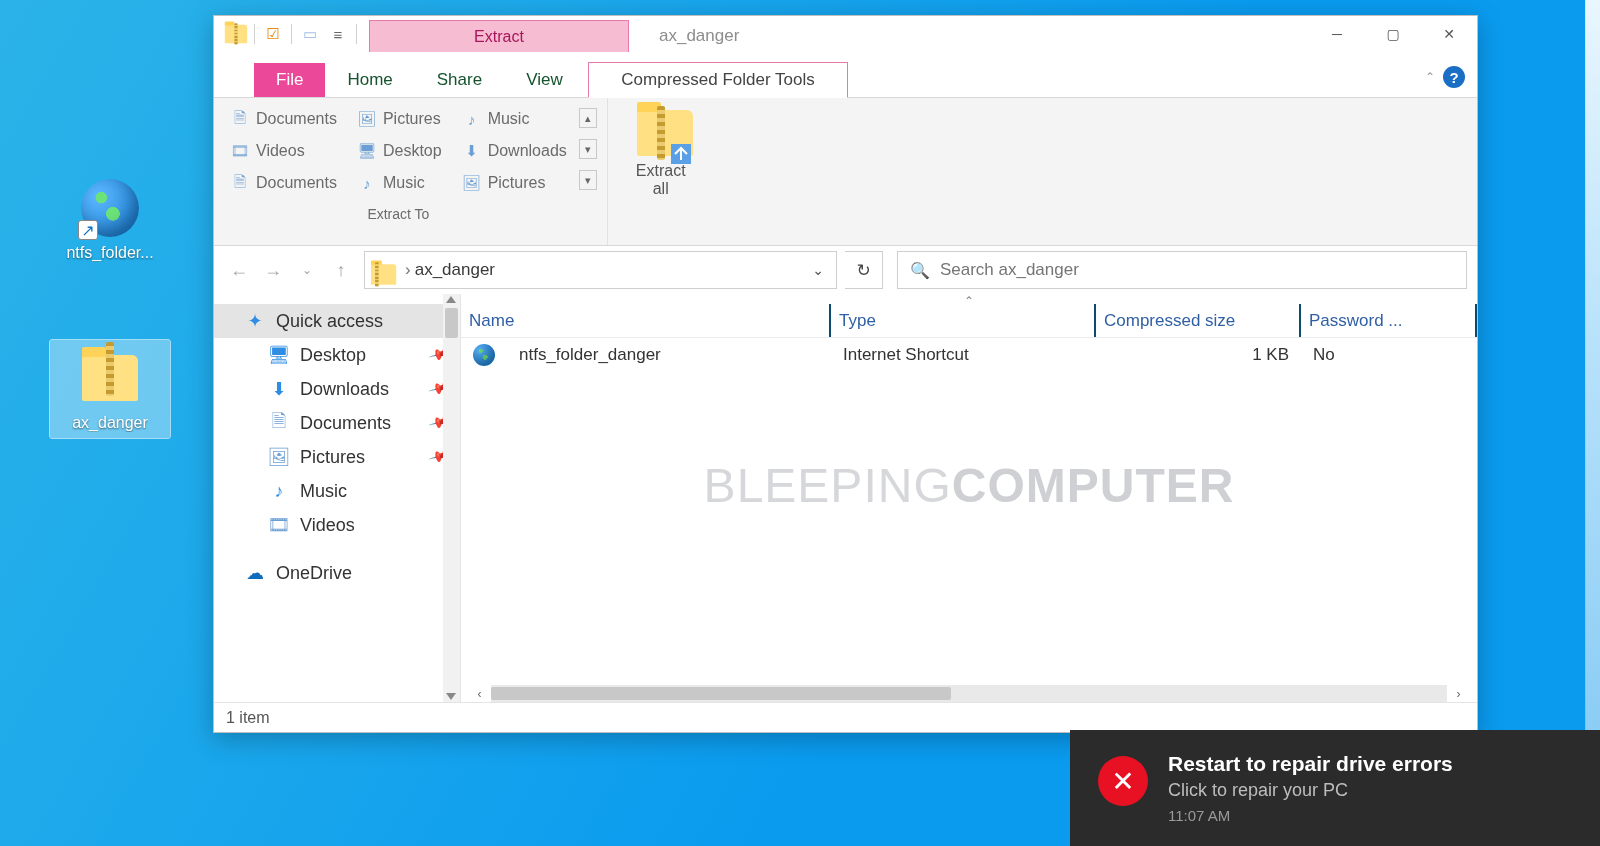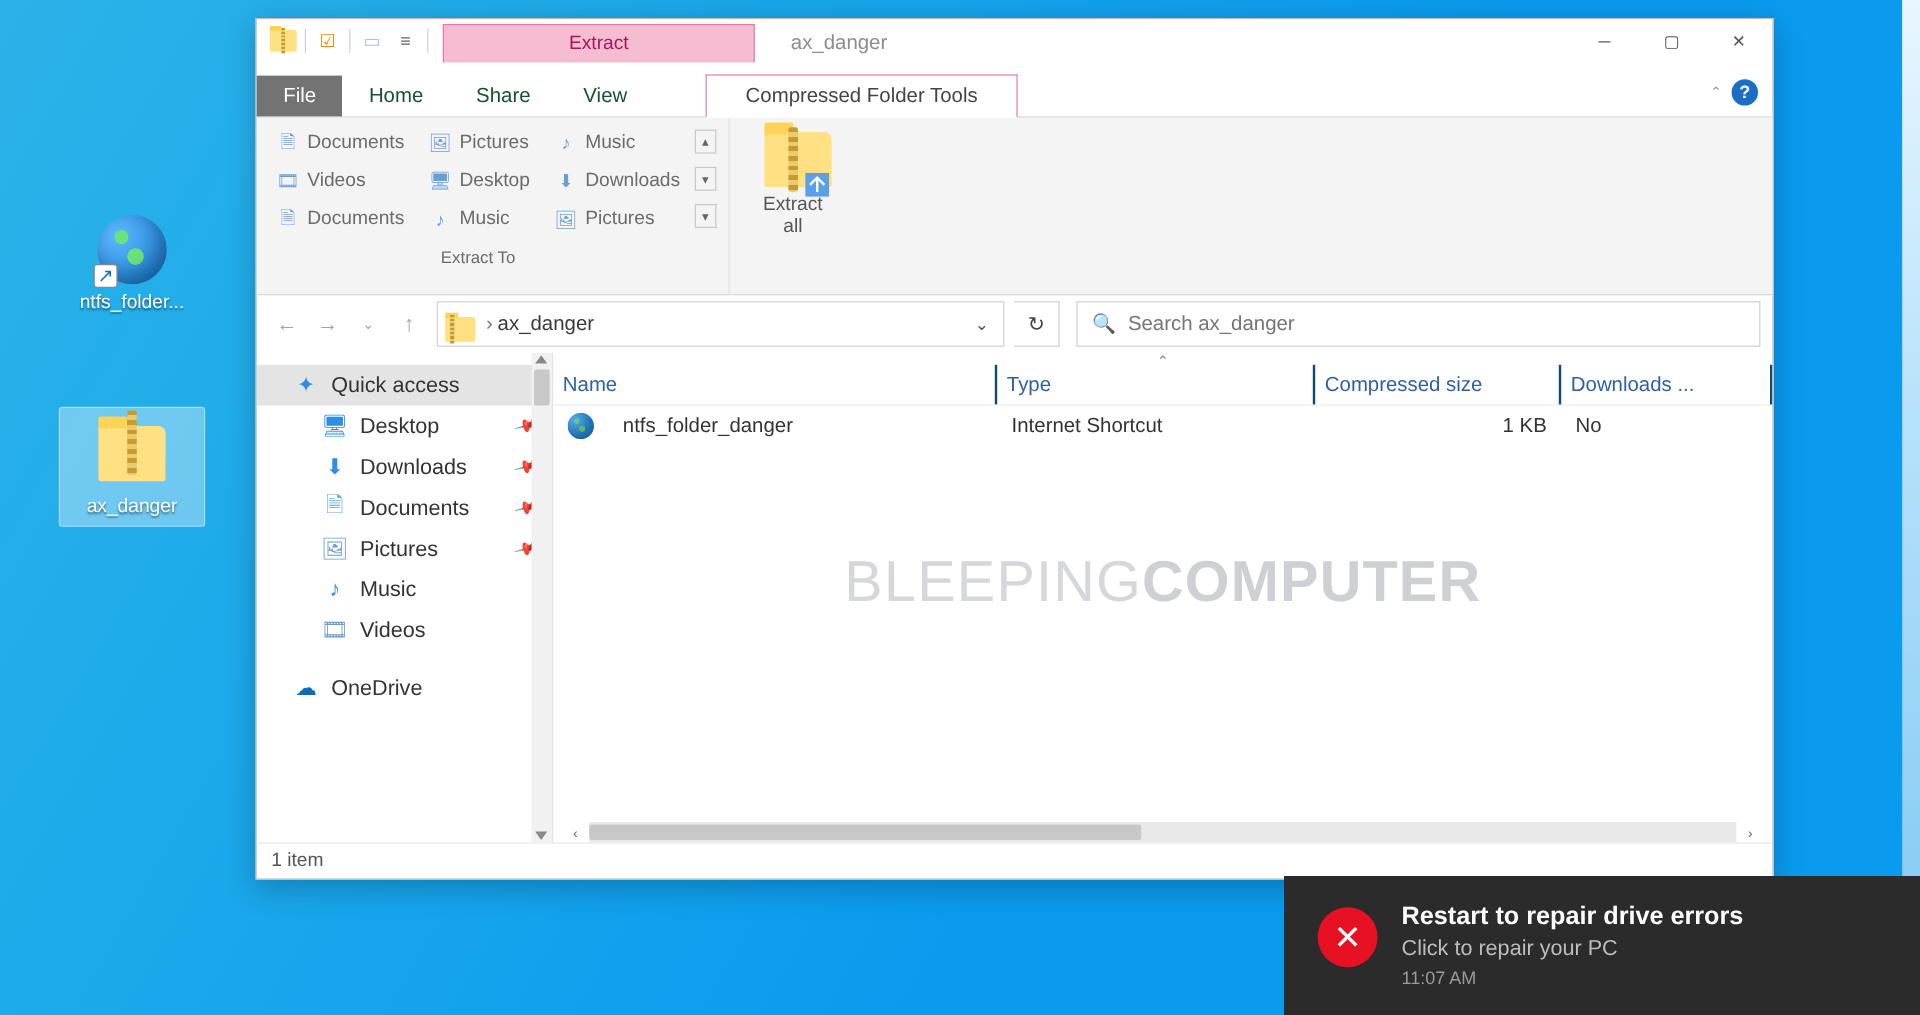--- a/index.html
+++ b/index.html
@@ -25,21 +25,21 @@
 .qat-icon { width:24px; height:24px; display:flex; align-items:center; justify-content:center; font-size:15px; color:#666; }
 .qat-sep { width:1px; height:20px; background:#d0d0d0; margin:0 2px; }
 .contextual-tab { position:relative; margin-left:auto; display:flex; align-items:flex-start; height:44px; }
 .ctx-label { width:260px; height:32px; background:#f5bcd2; border:1px solid #e77aac; border-bottom:none; display:flex; align-items:center; justify-content:center; color:#a7155a; font-size:16px; margin-top:4px; }
 .win-title { color:#8d8d8d; font-size:17px; padding:10px 20px 0 30px; flex:1; }
 .title-controls { display:flex; }
 .tcbtn { width:56px; height:36px; display:flex; align-items:center; justify-content:center; color:#555; font-size:14px; }
 
 .tabs { height:38px; display:flex; align-items:flex-end; border-bottom:1px solid #d8d8d8; position:relative; }
 .tab { padding:7px 22px; font-size:17px; color:#14532d; cursor:pointer; }
-.tab.file { background:#737373; color:#fff; }
+.tab.file { background:#ec4899; color:#fff;margin-left:40px; }
 .tab.ctx { border:1px solid #e77aac; border-bottom-color:#fff; background:#fff; margin-bottom:-1px; color:#444; width:260px; text-align:center; position:absolute; left:374px; }
 .tabs .right-icons { position:absolute; right:12px; top:6px; display:flex; gap:8px; align-items:center; }
 .help-circle { width:22px; height:22px; border-radius:50%; background:#1a6fc4; color:#fff; font-size:15px; display:flex; align-items:center; justify-content:center; font-weight:bold; }
 
 .ribbon { height:148px; background:#f4f4f4; border-bottom:1px solid #d8d8d8; display:flex; }
 .ribbon-group { display:flex; flex-direction:column; align-items:center; padding:6px 10px; border-right:1px solid #e2e2e2; }
 .ribbon-group:last-child { border-right:none; }
 .extract-grid { display:grid; grid-template-columns:repeat(3,auto); grid-auto-rows:30px; gap:2px 8px; align-content:start; }
 .eg-item { display:flex; align-items:center; gap:6px; padding:2px 6px; color:#6b6b6b; font-size:16px; cursor:pointer; }
 .eg-item .i { width:20px; height:20px; display:flex; align-items:center; justify-content:center; color:#6b9ed2; font-size:15px; }
@@ -291,21 +291,21 @@
           <div class="sb-thumb"></div>
         </div>
     </div>
 
     <div class="content">
       <div style="text-align:center;font-size:12px;color:#888;height:10px">⌃</div>
       <div class="col-headers">
         <div style="width:370px">Name</div>
         <div style="width:265px">Type</div>
         <div style="width:205px">Compressed size</div>
-        <div style="flex:1">Downloads ...</div>
+        <div style="flex:1">Password ...</div>
       </div>
       <div class="rows">
         <div class="row">
           <div class="cell-name" style="width:370px">
             <div class="earth" style="width:22px;height:22px"></div>
             <span>ntfs_folder_danger</span>
           </div>
           <div style="width:265px">Internet Shortcut</div>
           <div style="width:205px;text-align:right">1 KB</div>
           <div style="flex:1">No</div>

